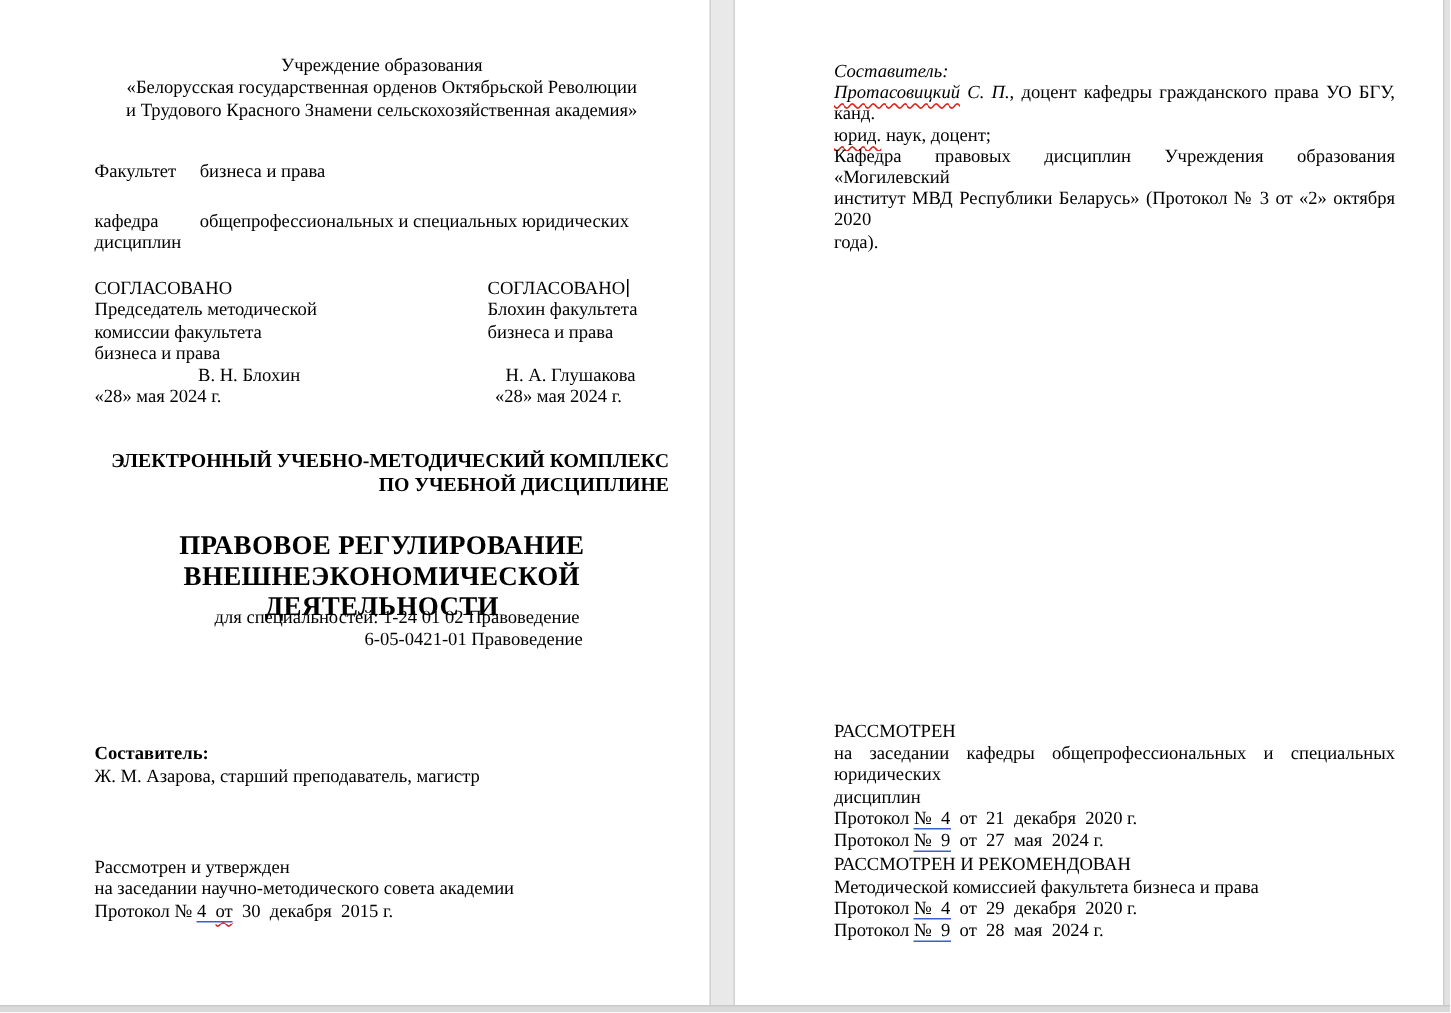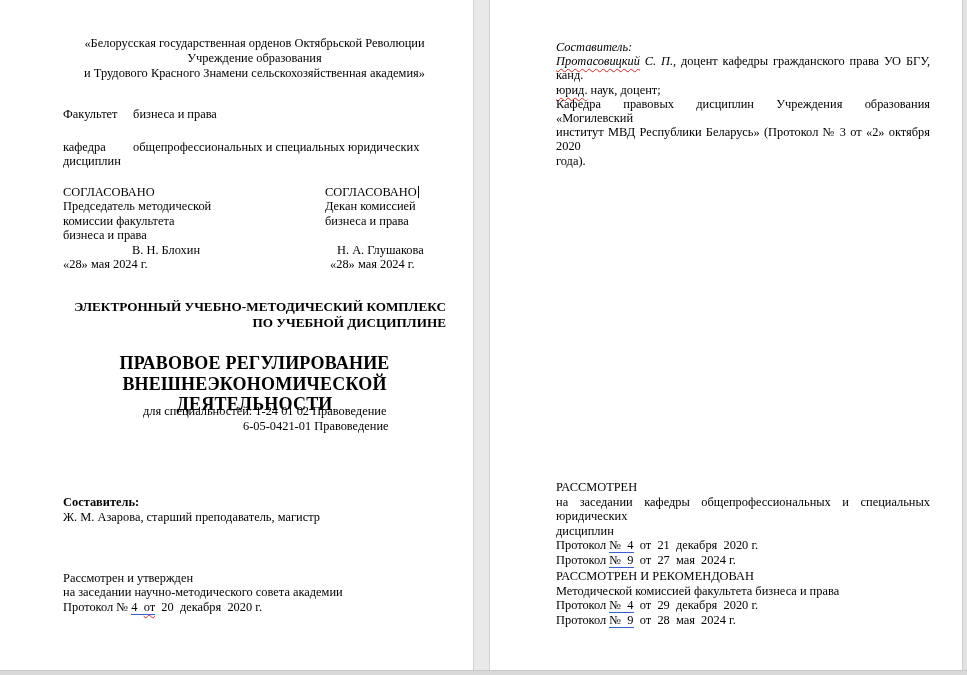--- a/index.html
+++ b/index.html
@@ -62,22 +62,22 @@
            vertical-align:-2px; margin-left:1px; }
 </style>
 </head>
 <body>
 
 <div id="canvas">
 
   <div id="page-left" class="page">
 
     <div id="org-header" class="abs t">
+      <div>Учреждение образования</div>
       <div>«Белорусская государственная орденов Октябрьской Революции</div>
-      <div>Учреждение образования</div>
       <div>и Трудового Красного Знамени сельскохозяйственная академия»</div>
     </div>
 
     <div id="faculty-row" class="abs t">
       <span class="row-label">Факультет</span>
       <span>бизнеса и права</span>
     </div>
 
     <div id="dept-row" class="abs t">
       <span class="row-label">кафедра</span>
@@ -88,21 +88,21 @@
       <div>СОГЛАСОВАНО</div>
       <div>Председатель методической</div>
       <div>комиссии факультета</div>
       <div>бизнеса и права</div>
       <div class="sign-name-l">В. Н. Блохин</div>
       <div>«28» мая 2024 г.</div>
     </div>
 
     <div id="approve-right" class="abs t">
       <div><span>СОГЛАСОВАНО</span><span class="caret"></span></div>
-      <div>Декан комиссией</div>
+      <div>Блохин факультета</div>
       <div>бизнеса и права</div>
       <div class="blank-line"></div>
       <div class="sign-name-r">Н. А. Глушакова</div>
       <div class="sign-date-r">«28» мая 2024 г.</div>
     </div>
 
     <div id="doc-type" class="abs">
       <div>ЭЛЕКТРОННЫЙ УЧЕБНО-МЕТОДИЧЕСКИЙ КОМПЛЕКС</div>
       <div>ПО УЧЕБНОЙ ДИСЦИПЛИНЕ</div>
     </div>
@@ -118,21 +118,21 @@
     </div>
 
     <div id="compiler" class="abs t">
       <div class="b">Составитель:</div>
       <div>Ж. М. Азарова, старший преподаватель, магистр</div>
     </div>
 
     <div id="approved" class="abs t">
       <div>Рассмотрен и утвержден</div>
       <div>на заседании научно-методического совета академии</div>
-      <div class="pre"><span>Протокол № </span><span class="ins">4  </span><span class="ins sp">от</span><span>  20  декабря  2020 г.</span></div>
+      <div class="pre"><span>Протокол № </span><span class="ins">4  </span><span class="ins sp">от</span><span>  30  декабря  2015 г.</span></div>
     </div>
   </div>
 
   <div id="page-right" class="page">
 
     <div id="reviewers" class="abs rcol t">
       <div class="i">Составитель:</div>
       <div class="just"><span class="i sp">Протасовицкий</span><span class="i"> С. П.,</span><span> доцент кафедры гражданского права УО БГУ, канд.</span></div>
       <div><span class="sp">юрид.</span><span> наук, доцент;</span></div>
       <div class="just">Кафедра правовых дисциплин Учреждения образования «Могилевский</div>

